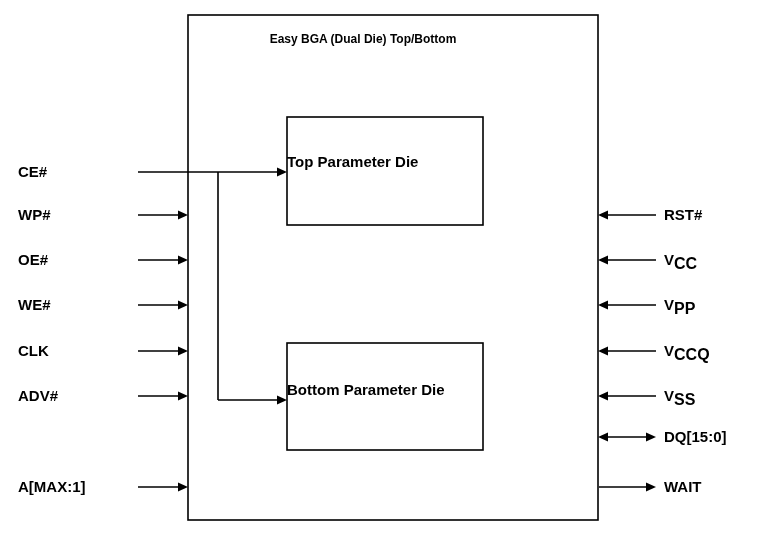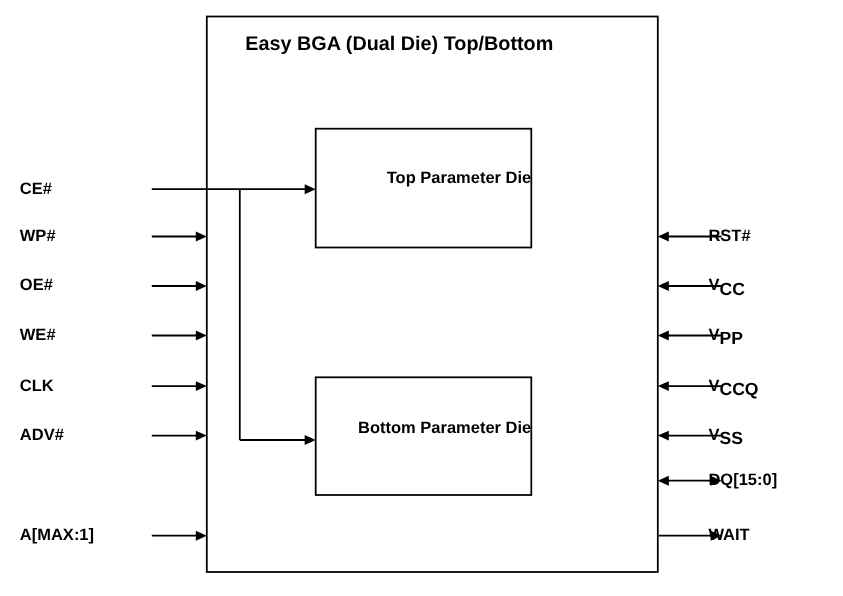--- a/index.html
+++ b/index.html
@@ -15,37 +15,37 @@
   svg { position: absolute; top: 0; left: 0; }
   .label {
     position: absolute;
     font-size: 15px;
     font-weight: bold;
     line-height: 22px;
     height: 22px;
     white-space: nowrap;
   }
   .llabel { left: 18px; width: 112px; text-align: left; }
-  .rlabel { left: 644px; text-align: right; }
+  .rlabel { left: 664px; text-align: right; }
   sub.sig { font-size: 16px; font-weight: bold; line-height: 0; }
   #title {
     position: absolute;
     left: 188px;
     top: 27px;
     width: 350px;
     text-align: center;
-    font-size: 18px;
+    font-size: 12px;
     font-weight: bold;
     line-height: 25px;
   }
   .diebox-label {
     position: absolute;
     font-size: 15px;
     font-weight: bold;
-    text-align: right;
+    text-align: left;
     line-height: 22px;
   }
   #top-die-label { left: 287px; top: 151px; width: 196px; }
   #bottom-die-label { left: 287px; top: 379px; width: 196px; }
 </style>
 </head>
 <body>
 
 <div id="stage">
 

